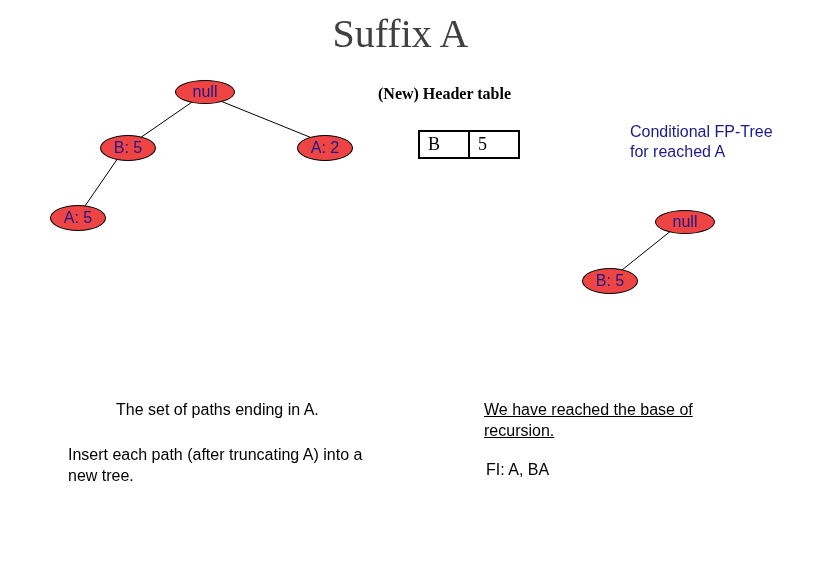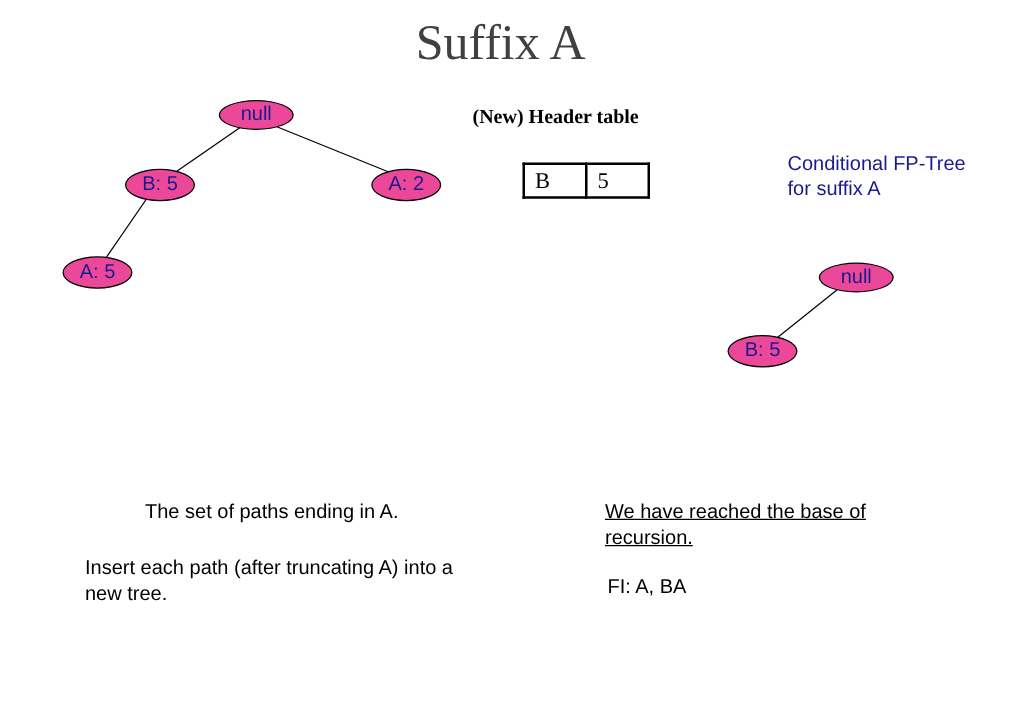--- a/index.html
+++ b/index.html
@@ -23,21 +23,21 @@
   .node {
     position: absolute;
     border: 1px solid #000;
     border-radius: 50%;
     display: flex;
     align-items: center;
     justify-content: center;
     font-family: Arial, Helvetica, sans-serif;
     font-size: 16px;
     color: #1a1a8a;
-    background: #ec4899;
+    background: #ef4444;
     box-sizing: border-box;
   }
   .label {
     position: absolute;
     font-family: Liberation Serif, serif;
     font-size: 16px;
     color: #000;
     font-weight: bold;
   }
   .caption {
@@ -103,21 +103,21 @@
 <div class="label" style="left:378px; top:85px;">(New) Header table</div>
 <table class="ht" style="left:418px; top:130px;">
   <tbody>
       <tr>
     <td>B</td>
     <td>5</td>
   </tr>
 </tbody>
   </table>
 
-<div class="caption" style="left:630px; top:122px; width:150px;">Conditional FP-Tree for suffix A</div>
+<div class="caption" style="left:630px; top:122px; width:150px;">Conditional FP-Tree for reached A</div>
 
 <div class="node" style="left:655px; top:210px; width:60px; height:24px;">
   <span>null</span>
 </div>
 <div class="node" style="left:582px; top:268px; width:56px; height:26px;">
   <span>B: 5</span>
 </div>
 
 <div class="body-text" style="left:68px; top:400px; width:320px;margin-left:48px;">The set of paths ending in A.</div>
 <div class="body-text" style="left:68px; top:445px; width:320px;">Insert each path (after truncating A) into a new tree.</div>

